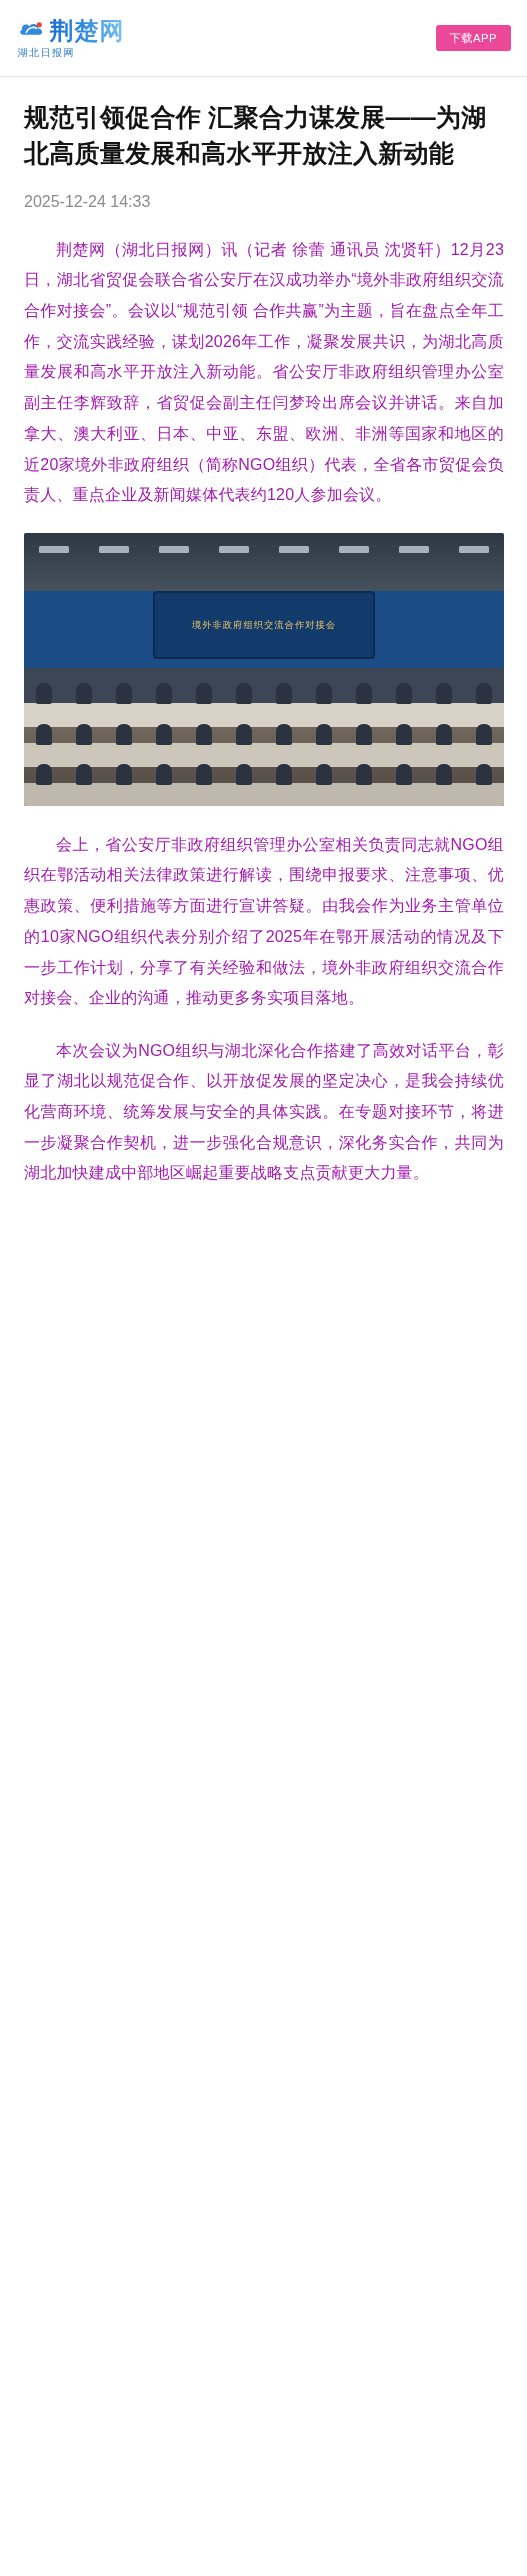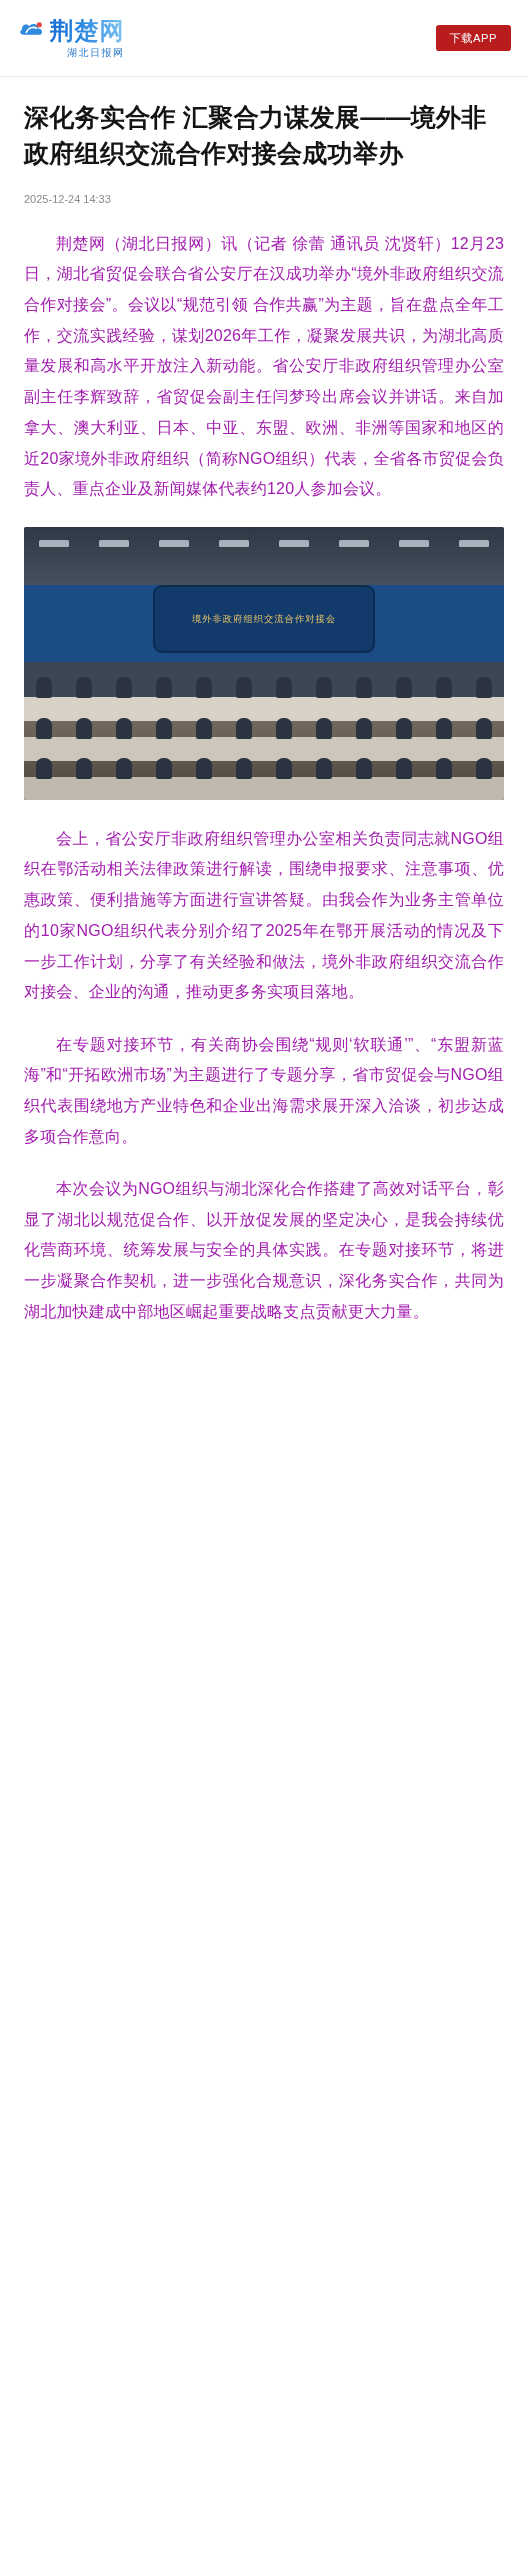--- a/index.html
+++ b/index.html
@@ -23,21 +23,20 @@
     align-items: center;
     justify-content: space-between;
     padding: 0 17.5px;
     position: relative;
   }
   .brand {
     display: flex;
     flex-direction: column;
     justify-content: center;
     gap: 1px;
-    align-items: flex-end;
   }
   .brand-logo {
     display: flex;
     align-items: center;
     gap: 4.1px;
   }
   .brand-mark {
     display: inline-block;
     width: 28px;
     height: 28px;
@@ -53,21 +52,21 @@
     background-clip: text;
     color: transparent;
     line-height: 1;
   }
   .brand-sub {
     font-size: 10px;
     color: #2a7ac9;
     letter-spacing: 1.5px;
   }
   .download-btn {
-    background: #b91c1c;
+    background: #ec4899;
     color: #ffffff;
     font-size: 11.3px;
     padding: 5.7px 13.4px;
     border-radius: 3.1px;
     border: none;
     cursor: pointer;
     letter-spacing: 0.5px;
   }
 
   
@@ -76,21 +75,21 @@
   }
   .headline {
     font-size: 25px;
     line-height: 1.42;
     font-weight: bold;
     color: #141414;
     letter-spacing: 0.3px;
   }
   .meta {
     margin-top: 21.6px;
-    font-size: 11px;
+    font-size: 16px;
     color: #8b8b8b;
   }
   .body-text {
     margin-top: 24px;
   }
   .body-text p {
     font-size: 16px;
     line-height: 1.92;
     color: #a21caf;
     text-indent: 2em;
@@ -132,21 +131,21 @@
   }
   .photo .screen {
     position: absolute;
     top: 58px;
     left: 50%;
     transform: translateX(-50%);
     width: 222px;
     height: 68px;
     background: #123a6b;
     border: 2.6px solid #0d2b50;
-    border-radius: 9px;
+    border-radius: 4px;
   }
   .photo .screen span {
     position: absolute;
     top: 50%; left: 50%;
     transform: translate(-50%, -50%);
     color: #e8c46a;
     font-size: 9.3px;
     letter-spacing: 1px;
     white-space: nowrap;
   }
@@ -214,21 +213,21 @@
       </span>
       <span class="brand-title">荆楚网</span>
     </div>
     <div class="brand-sub">湖北日报网</div>
   </div>
   <button class="download-btn">下载APP</button>
 </div>
 
 <div class="article">
 
-  <h1 class="headline">深化务实合作 汇聚合力谋发展——境外非政府组织交流合作对接会成功举办</h1>
+  <h1 class="headline">规范引领促合作 汇聚合力谋发展——为湖北高质量发展和高水平开放注入新动能</h1>
 
   <div class="meta">2025-12-24 14:33</div>
 
   <div class="body-text">
 
     <p>荆楚网（湖北日报网）讯（记者 徐蕾 通讯员 沈贤轩）12月23日，湖北省贸促会联合省公安厅在汉成功举办“境外非政府组织交流合作对接会”。会议以“规范引领 合作共赢”为主题，旨在盘点全年工作，交流实践经验，谋划2026年工作，凝聚发展共识，为湖北高质量发展和高水平开放注入新动能。省公安厅非政府组织管理办公室副主任李辉致辞，省贸促会副主任闫梦玲出席会议并讲话。来自加拿大、澳大利亚、日本、中亚、东盟、欧洲、非洲等国家和地区的近20家境外非政府组织（简称NGO组织）代表，全省各市贸促会负责人、重点企业及新闻媒体代表约120人参加会议。</p>
 
     <div class="photo-wrap">
       <div class="photo">
         <div class="ceiling"></div>
@@ -290,19 +289,18 @@
             <i></i>
             <i></i>
             <i></i>
             <i></i>
             <i></i>
         </div>
       </div>
     </div>
 
     <p>会上，省公安厅非政府组织管理办公室相关负责同志就NGO组织在鄂活动相关法律政策进行解读，围绕申报要求、注意事项、优惠政策、便利措施等方面进行宣讲答疑。由我会作为业务主管单位的10家NGO组织代表分别介绍了2025年在鄂开展活动的情况及下一步工作计划，分享了有关经验和做法，境外非政府组织交流合作对接会、企业的沟通，推动更多务实项目落地。</p>
-    <p>在专题对接环节，有关商协会围绕“规则‘软联通’”、“东盟新蓝海”和“开拓欧洲市场”为主题进行了专题分享，省市贸促会与NGO组织代表围绕地方产业特色和企业出海需求展开深入洽谈，初步达成多项合作意向。</p>
     <p>本次会议为NGO组织与湖北深化合作搭建了高效对话平台，彰显了湖北以规范促合作、以开放促发展的坚定决心，是我会持续优化营商环境、统筹发展与安全的具体实践。在专题对接环节，将进一步凝聚合作契机，进一步强化合规意识，深化务实合作，共同为湖北加快建成中部地区崛起重要战略支点贡献更大力量。</p>
   </div>
 </div>
 
 <div class="tail"></div>
 
 
 </body></html>

